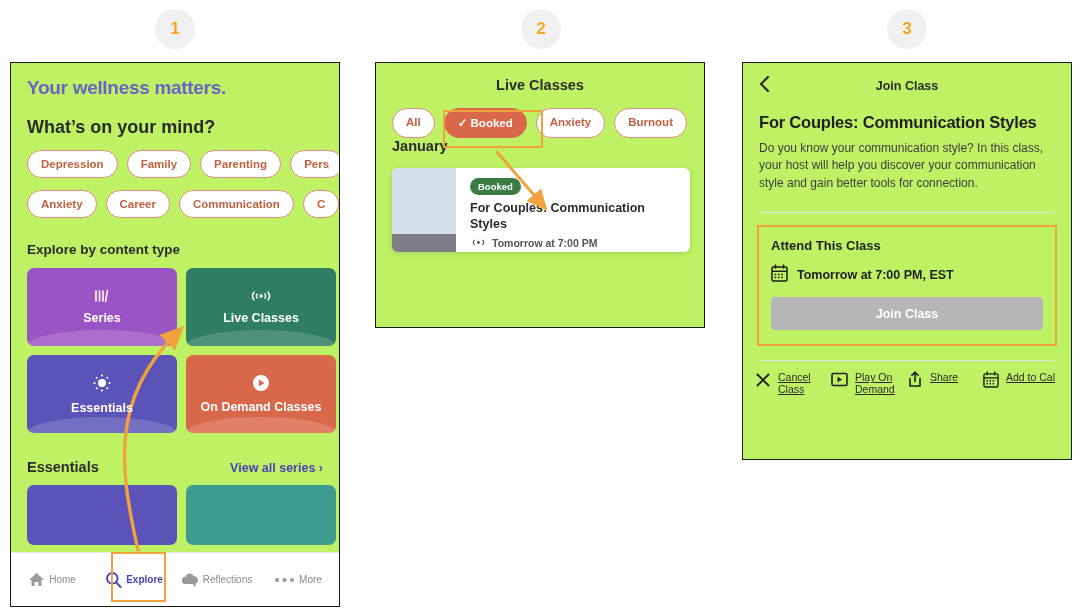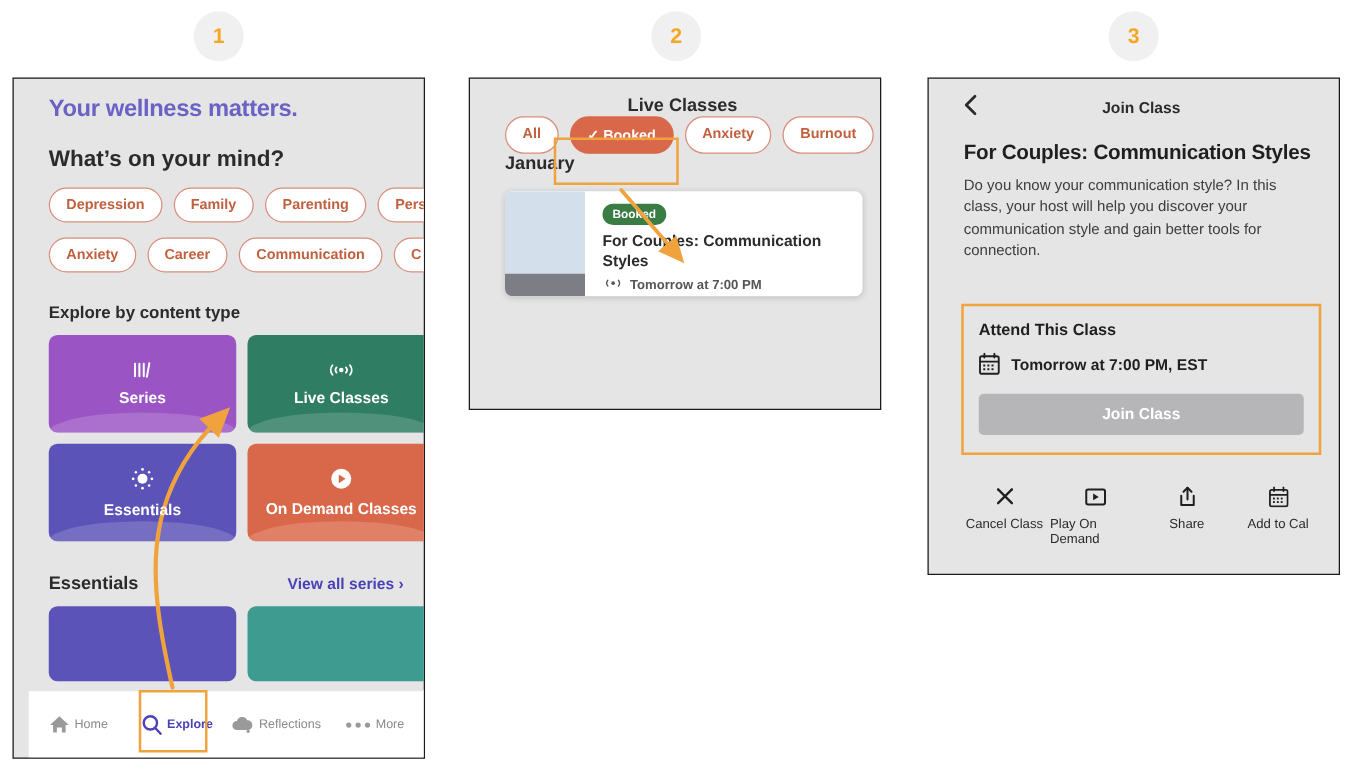--- a/index.html
+++ b/index.html
@@ -20,24 +20,23 @@
     font-size: 17px; font-weight: bold;
     display: flex; align-items: center; justify-content: center;
   }
   #badge1 { left: 155px; top: 9px; }
   #badge2 { left: 521px; top: 9px; }
   #badge3 { left: 887px; top: 9px; }
 
   
   .panel {
     position: absolute;
-    background: #e5e5e5;
+    background: #bef264;
     border: 1.5px solid #1a1a1a;
     overflow: hidden;
-    padding-left: 12px;
   }
   #panel1 { left: 10px;  top: 62px; width: 330px; height: 545px; }
   #panel2 { left: 375px; top: 62px; width: 330px; height: 266px; }
   #panel3 { left: 742px; top: 62px; width: 330px; height: 398px; }
 
   
   .p1-inner { padding: 14px 0 0 0; height: 100%; position: relative; }
   .p1-title {
     font-size: 19px; font-weight: bold; color: #6a62c4;
     padding-left: 16px; letter-spacing: -0.3px;
@@ -103,21 +102,21 @@
   .tab {
     flex:1; display:flex; flex-direction:row;
     align-items:center; justify-content:center; gap:4px;
     font-size: 10px; color:#8a8a8a;
   }
   .tab .ticn { height:17px; display:flex; align-items:center; justify-content:center; }
   .tab.active { color:#4a42b5; font-weight:bold; }
 
   
   .p2-title { text-align:center; font-size:14.5px; font-weight:bold; color:#2b2b2b; margin-top:14px; }
-  .p2-chips { display:flex; gap:9px; padding-left:16px; }
+  .p2-chips { display:flex; gap:9px; padding-left:16px; margin-top:15px; }
   .chip.solid { background:#d9684a; border-color:#d9684a; color:#fff; }
   .p2-month { font-size:14.5px; font-weight:bold; color:#2b2b2b; padding-left:16px; }
   .class-card {
     margin: 14px 14px 0 16px;
     background:#fff; border-radius:6px;
     box-shadow: 0 1px 5px rgba(0,0,0,.16);
     display:flex; overflow:hidden; height: 84px;
   }
   .card-thumb { width:64px; flex:0 0 auto; background:#d4dfec; position:relative; }
   .card-thumb::after{ content:""; position:absolute; left:0; right:0; bottom:0; height:18px; background:#7d7d85; }
@@ -142,21 +141,21 @@
   }
   .attend-title { font-size:13px; font-weight:bold; color:#1f1f1f; }
   .attend-when { display:flex; align-items:center; gap:9px; margin-top:11px; font-size:12.5px; font-weight:bold; color:#1f1f1f; }
   .join-btn {
     margin-top:12px; height:33px; background:#b6b6b9; border-radius:4px;
     display:flex; align-items:center; justify-content:center;
     color:#fff; font-size:12.5px; font-weight:bold;
   }
   .p3-rule2 { height:1px; background:#e3e3e3; margin: 14px 16px 0 16px; }
   .p3-actions { display:flex; padding: 10px 12px 0 12px; }
-  .p3-action { flex:1; display:flex; flex-direction:column; align-items:center; gap:7px; font-size:10.5px; color:#2b2b2b; }
+  .p3-action { flex:1; display:flex; flex-direction:row; gap:7px; font-size:10.5px; color:#2b2b2b;text-decoration:underline; }
   .p3-action .aicn { height:17px; display:flex; align-items:center; justify-content:center; }
 
   
   .hl { position:absolute; border:2.5px solid #f0a33c; pointer-events:none; }
   #hl-booked  { left: 443px; top: 110px; width: 100px; height: 38px; }
   #hl-explore { left: 111px; top: 552px; width: 55px; height: 50px; }
 
   
   .arrows { position:absolute; left:0; top:0; width:1084px; height:616px; pointer-events:none; }
 </style>

